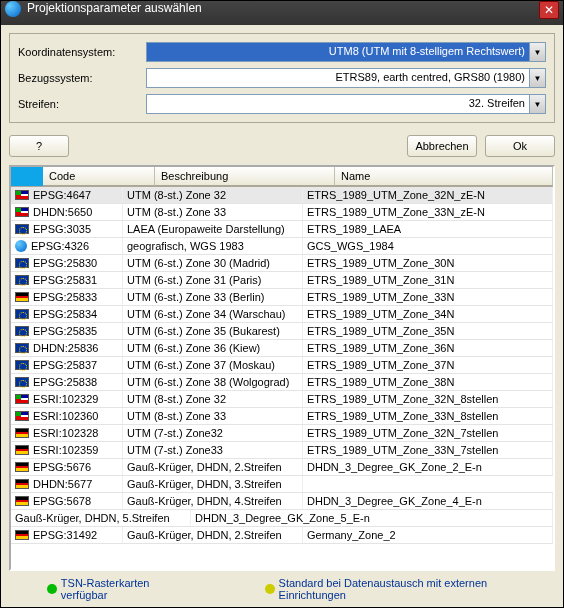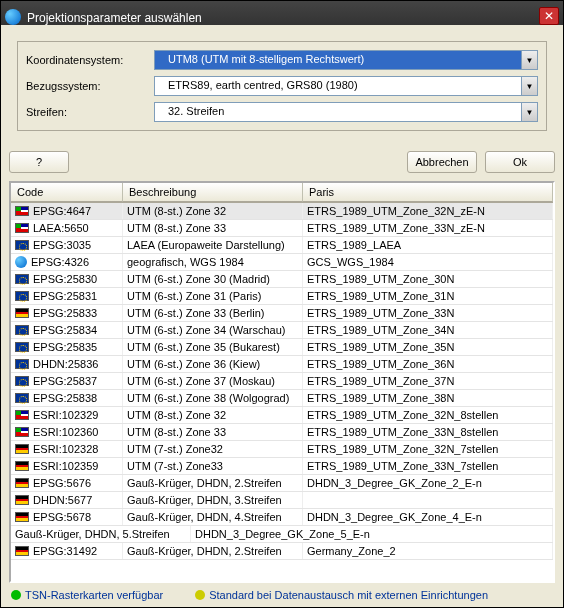--- a/index.html
+++ b/index.html
@@ -18,21 +18,21 @@
     background: #ece9d8;
     border: 1px solid #000;
     display: flex;
     flex-direction: column;
   }
   .titlebar {
     background: linear-gradient(#444, #333);
     color: #fff;
     height: 24px;
     display: flex;
-    align-items: flex-end;
+    align-items: flex-start;
     padding: 0 4px;
     font-size: 12px;
   }
   .titlebar .globe {
     width: 16px; height: 16px;
     border-radius: 50%;
     background: radial-gradient(circle at 30% 30%, #6cf, #06c);
     margin-right: 6px;
     flex-shrink: 0;
   }
@@ -42,21 +42,21 @@
     background: #c33;
     color: #fff;
     display: flex;
     align-items: center;
     justify-content: center;
     font-size: 12px;
     border: 1px solid #800;
     border-radius: 2px;
   }
   .form-area {
-    margin: 16px;
+    margin: 8px;
     padding: 8px;
     border: 1px solid #aca899;
     background: #ece9d8;
   }
   .form-row {
     display: flex;
     align-items: center;
     margin-bottom: 6px;
   }
   .form-row label {
@@ -69,23 +69,24 @@
     border: 1px solid #7f9db9;
     height: 20px;
     background: #fff;
   }
   .select-wrap.highlight .sel-value {
     background: #316ac5;
     color: #fff;
   }
   .sel-value {
     flex: 1;
-    padding: 2px 13px;
+    padding: 2px 4px;
     white-space: nowrap;
     overflow: hidden;
+    text-align: right;
   }
   .sel-btn {
     width: 16px;
     background: linear-gradient(#eee,#ccc);
     border-left: 1px solid #7f9db9;
     display: flex;
     align-items: center;
     justify-content: center;
     font-size: 8px;
     color: #000;
@@ -122,20 +123,21 @@
     overflow-y: scroll;
     overflow-x: hidden;
   }
   .grid-header {
     display: flex;
     background: #0ea5e9;
     border-bottom: 1px solid #aca899;
     position: sticky;
     top: 0;
     z-index: 2;
+    padding-left: 32px;
   }
   .grid-header .hcell {
     padding: 3px 6px;
     border-right: 1px solid #c0c0b0;
     border-bottom: 1px solid #aca899;
     background: linear-gradient(#fff,#ece9d8);
     font-weight: normal;
   }
   .col-code { width: 112px; }
   .col-desc { width: 180px; }
@@ -189,21 +191,21 @@
   .flag-de {
     background: linear-gradient(to bottom, #000 33%, #d00 33%, #d00 66%, #fc0 66%);
   }
   .footer {
     display: flex;
     align-items: center;
     padding: 2px 10px 6px 10px;
     gap: 32px;
     color: #003399;
   }
-  .legend { display: flex; align-items: center; gap: 4px; }
+  .legend { display: flex; align-items: center; gap: 4px; margin-left: 36px; }
   .dot { width:10px;height:10px;border-radius:50%; }
   .dot.green{background:#0b0;}
   .dot.yellow{background:#cc0;}
   ::-webkit-scrollbar { width:16px; }
   ::-webkit-scrollbar-track{background:#ece9d8;}
   ::-webkit-scrollbar-thumb{background:#c8c4b4;border:1px solid #888;}
   ::-webkit-scrollbar-button{background:#ece9d8;height:16px;border:1px solid #888;}
 </style>
 </head>
 <body>
@@ -244,53 +246,53 @@
     <div class="spacer"></div>
     <div class="btn">Abbrechen</div>
     <div class="btn">Ok</div>
   </div>
 
   <div class="grid-area">
     <div class="grid-scroll">
       <div class="grid-header">
         <div class="hcell col-code">Code</div>
         <div class="hcell col-desc">Beschreibung</div>
-        <div class="hcell col-name">Paris</div>
+        <div class="hcell col-name">Name</div>
       </div>
       <div class="grid-body" id="grid-body">
           <div class="row sel">
             <div class="cell col-code">
               <div class="flag flag-de-nw"></div>
               <span>EPSG:4647</span>
             </div>
             <div class="cell col-desc">UTM (8-st.) Zone 32</div>
             <div class="cell col-name">ETRS_1989_UTM_Zone_32N_zE-N</div>
           </div>
           <div class="row">
             <div class="cell col-code">
               <div class="flag flag-de-nw"></div>
-              <span>LAEA:5650</span>
+              <span>DHDN:5650</span>
             </div>
             <div class="cell col-desc">UTM (8-st.) Zone 33</div>
             <div class="cell col-name">ETRS_1989_UTM_Zone_33N_zE-N</div>
           </div>
           <div class="row">
             <div class="cell col-code">
               <div class="flag flag-eu"></div>
               <span>EPSG:3035</span>
             </div>
             <div class="cell col-desc">LAEA (Europaweite Darstellung)</div>
             <div class="cell col-name">ETRS_1989_LAEA</div>
           </div>
           <div class="row">
             <div class="cell col-code">
               <div class="flag flag-globe"></div>
               <span>EPSG:4326</span>
             </div>
-            <div class="cell col-desc">geografisch, WGS 1984</div>
+            <div class="cell col-desc">geografisch, WGS 1983</div>
             <div class="cell col-name">GCS_WGS_1984</div>
           </div>
           <div class="row">
             <div class="cell col-code">
               <div class="flag flag-eu"></div>
               <span>EPSG:25830</span>
             </div>
             <div class="cell col-desc">UTM (6-st.) Zone 30 (Madrid)</div>
             <div class="cell col-name">ETRS_1989_UTM_Zone_30N</div>
           </div>

